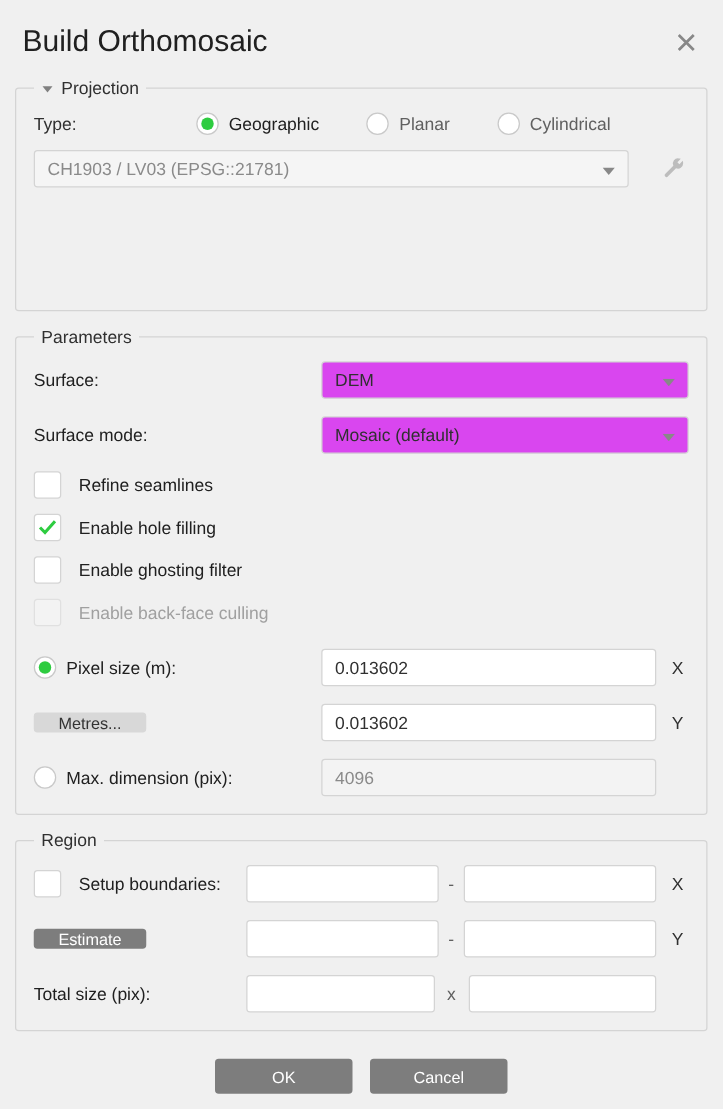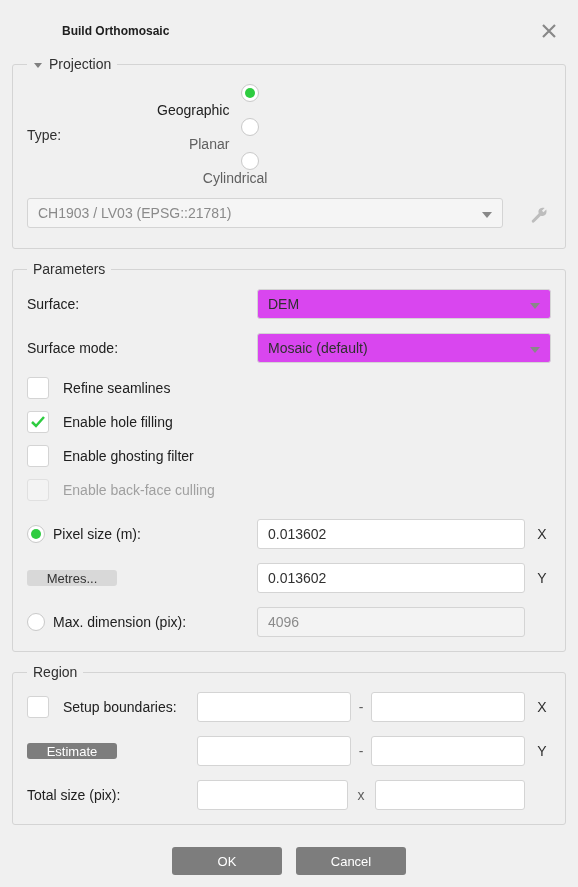--- a/index.html
+++ b/index.html
@@ -17,24 +17,23 @@
     padding: 10px 12px 12px 12px;
     display: flex;
     flex-direction: column;
   }
   .title-row {
     display: flex;
     align-items: center;
     padding: 10px 6px 14px 6px;
   }
   .title {
-    font-size: 12px;
-    font-weight: 700;
+    font-size: 24px;
+    font-weight: 400;
     flex: 1;
-    margin-left: 44px;
   }
   .close-btn {
     width: 22px; height: 22px;
     display: flex; align-items: center; justify-content: center;
     color: #888;
     cursor: pointer;
   }
   .close-btn svg { width: 16px; height: 16px; stroke: #888; stroke-width: 2.2; }
 
   fieldset.group {
@@ -70,21 +69,21 @@
     display: inline-flex; align-items: center; justify-content: center;
     margin-right: 8px;
     flex-shrink: 0;
   }
   .radio.selected::after {
     content: ""; width: 10px; height: 10px; border-radius: 50%;
     background: #2ecc40;
   }
   .radio-label { margin-right: 38px; color: #606060; }
   .radio-label.sel { color: #202020; }
-  .radios { display: flex; align-items: flex-end; flex-wrap: nowrap; flex-direction: column; }
+  .radios { display: flex; align-items: center; flex-wrap: nowrap; }
 
   
   .combo {
     flex: 1;
     height: 30px;
     border: 1px solid #d4d4d4;
     border-radius: 3px;
     background: #d946ef;
     display: flex;
     align-items: center;
@@ -92,21 +91,21 @@
     color: #303030;
     position: relative;
   }
   .combo.disabled { background: #f5f5f5; color: #8a8a8a; }
   .combo .caret {
     margin-left: auto;
   }
   .caret svg, .caret-sm svg { width: 10px; height: 6px; fill: #888; }
 
   .proj-row {
-    display: flex; align-items: flex-end; gap: 24px; margin-top: 12px;
+    display: flex; align-items: center; gap: 24px; margin-top: 12px;
   }
   .wrench {
     width: 24px; height: 24px;
     display: flex; align-items: center; justify-content: center;
     color: #bdbdbd;
   }
   .wrench svg { width: 18px; height: 18px; fill: #bdbdbd; }
 
   
   .check {

